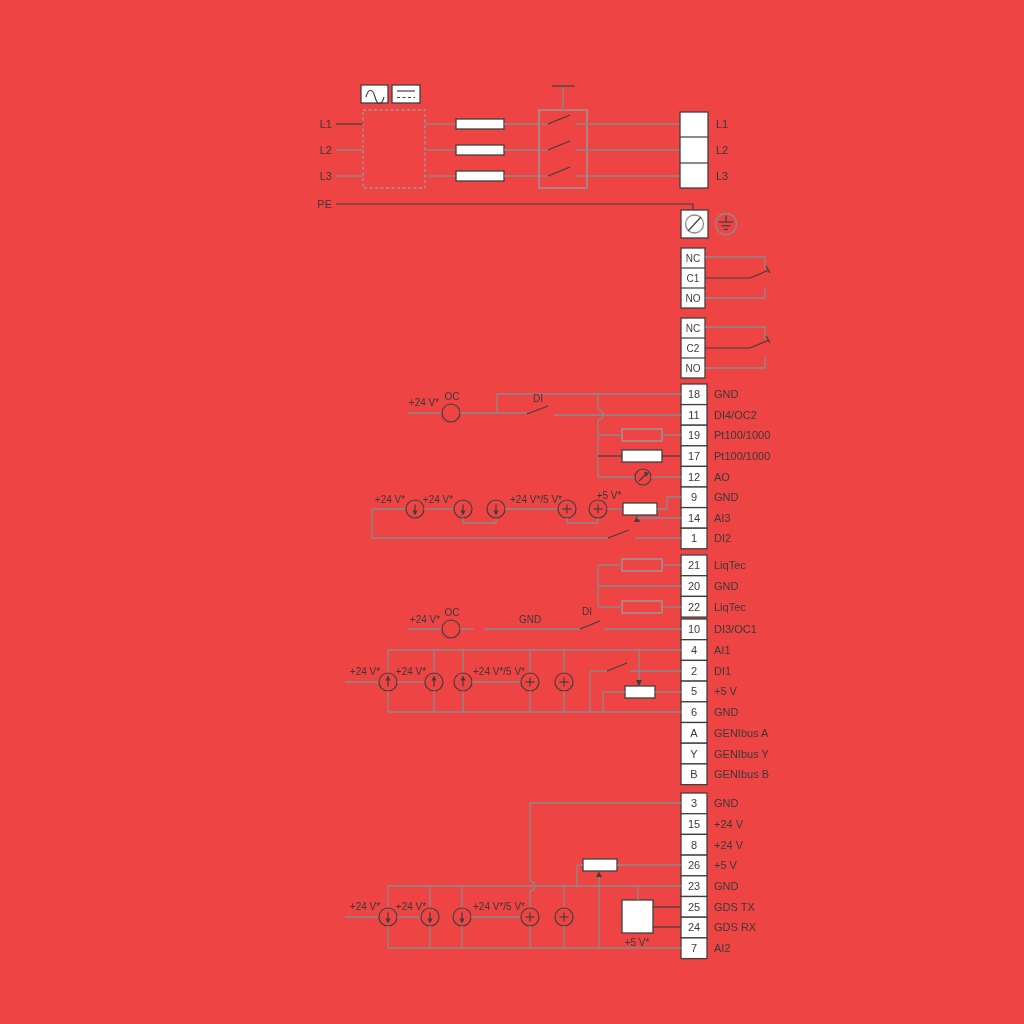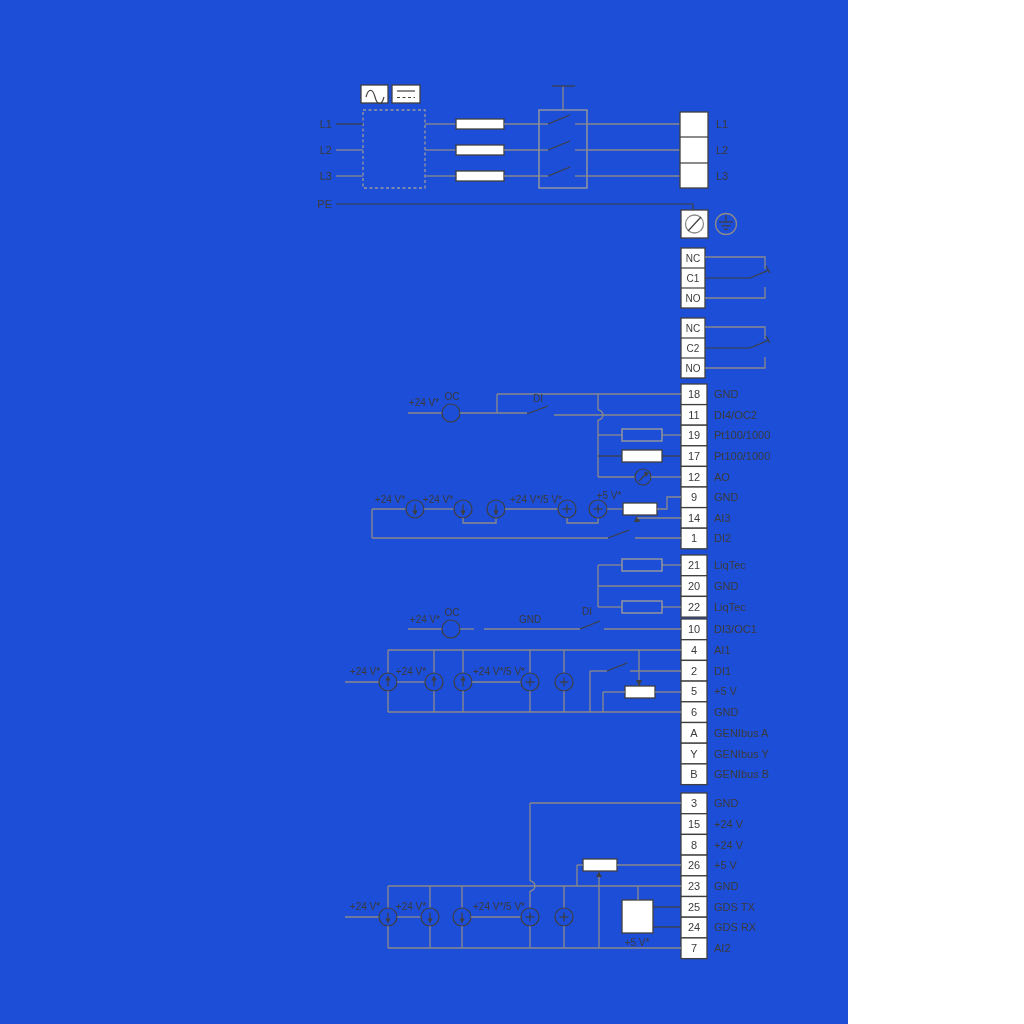--- a/index.html
+++ b/index.html
@@ -1,16 +1,16 @@
 <!DOCTYPE html>
 <html><head>
 <meta charset="utf-8">
 <style>
   html,body{margin:0;padding:0;background:#ffffff;}
-  #stage{position:relative;width:848px;height:1024px;background:#1d4ed8;overflow:hidden;}
+  #stage{position:relative;width:1024px;height:1024px;background:#ef4444;overflow:hidden;}
   svg text{font-family:"Liberation Sans","DejaVu Sans",sans-serif;fill:#3a3a3a;}
   .t11{font-size:11px;}
   .t10{font-size:10px;}
   .mid{text-anchor:middle;}
   .end{text-anchor:end;}
   .w{stroke:#8a8a8a;stroke-width:1.3;fill:none;}
   .d{stroke:#3f3f3f;stroke-width:1.2;fill:none;}
   .box{fill:#ffffff;stroke:#3f3f3f;stroke-width:1.3;}
   .gboxline{fill:none;stroke:#9a9a9a;stroke-width:1.4;}
   .dash{fill:none;stroke:#9a9a9a;stroke-width:1.3;stroke-dasharray:3 2.5;}

